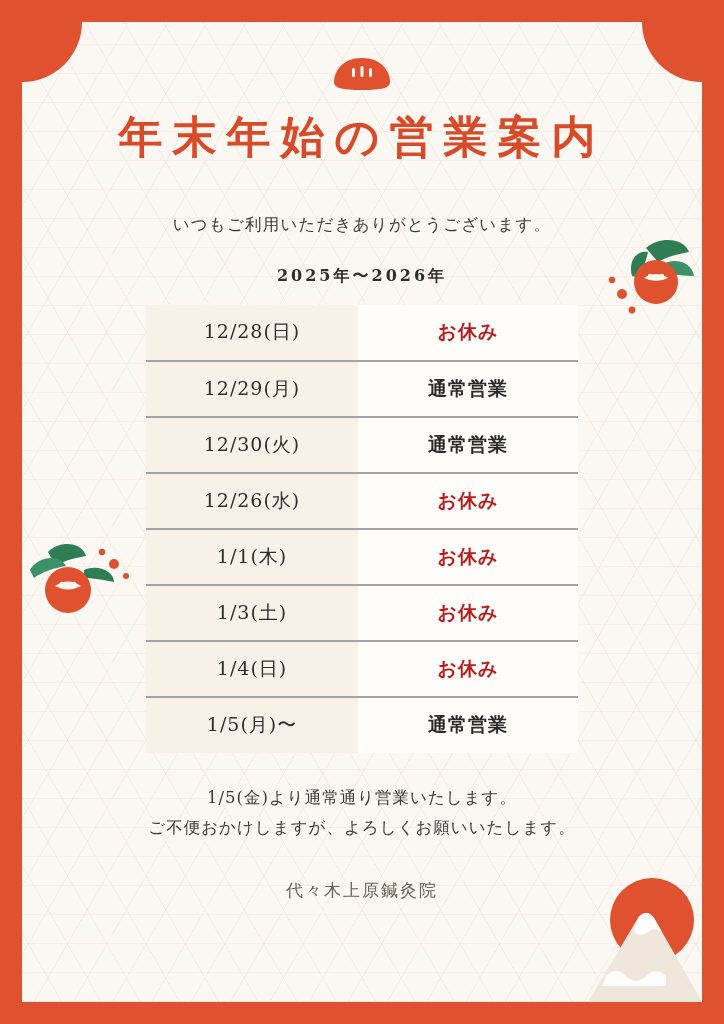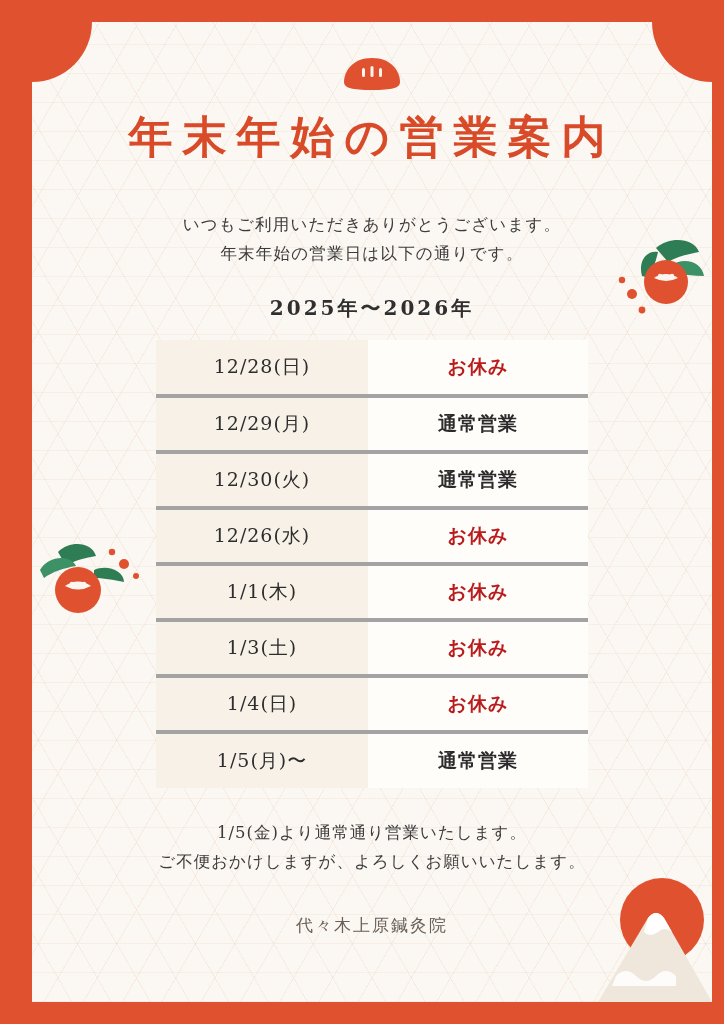--- a/index.html
+++ b/index.html
@@ -16,21 +16,21 @@
   .poster {
     position: relative;
     width: 724px;
     height: 1024px;
     background: #e0512f;
     overflow: hidden;
   }
   
   .panel {
     position: absolute;
-    left: 32px;
+    left: 22px;
     top: 22px;
     width: 680px;
     height: 980px;
     background: #fbf7f0;
     overflow: hidden;
   }
   
   .pattern {
     position: absolute;
     inset: 0;
@@ -85,39 +85,39 @@
     font-size: 16.5px;
     line-height: 1.75;
     letter-spacing: 1.2px;
     font-family: "DejaVu Serif", "Liberation Serif", serif;
   }
 
   .year-range {
     margin-top: 26px;
     text-align: center;
     color: #2f2f2f;
-    font-size: 20px;
+    font-size: 16px;
     letter-spacing: 3px;
     font-weight: bold;
     font-family: "DejaVu Serif", "Liberation Serif", serif;
   }
 
   .schedule {
     margin-top: 18px;
     width: 432px;
     border-collapse: collapse;
   }
   .schedule tr {
     height: 56px;
   }
   .schedule td {
     padding: 0;
     vertical-align: middle;
     text-align: center;
-    border-bottom: 4px solid #a3a3a3;
+    border-bottom: 2px solid #a3a3a3;
     font-size: 19px;
     letter-spacing: 1px;
     font-family: "DejaVu Serif", "Liberation Serif", serif;
   }
   .schedule tr:last-child td {
     border-bottom: none;
   }
   .cell-date {
     width: 212px;
     background: #f8f1e8;
@@ -208,21 +208,20 @@
         <path d="M32 4 C12 4, 4 18, 4 28 C4 34, 12 36, 32 36 C52 36, 60 34, 60 28 C60 18, 52 4, 32 4 Z" fill="#e0512f"></path>
         <rect x="22" y="14" width="3" height="9" rx="1.5" fill="#fbf7f0"></rect>
         <rect x="30.5" y="12" width="3" height="11" rx="1.5" fill="#fbf7f0"></rect>
         <rect x="39" y="14" width="3" height="9" rx="1.5" fill="#fbf7f0"></rect>
       </svg>
 
       <div class="title">年末年始の営業案内</div>
 
       <div class="lead">
         <div>いつもご利用いただきありがとうございます。</div>
-        <div>年末年始の営業日は以下の通りです。</div>
       </div>
 
       <div class="year-range">2025年〜2026年</div>
 
       <table class="schedule">
         <tbody>
           <tr>
             <td class="cell-date">12/28(日)</td>
             <td class="cell-status status-closed">お休み</td>
           </tr>

